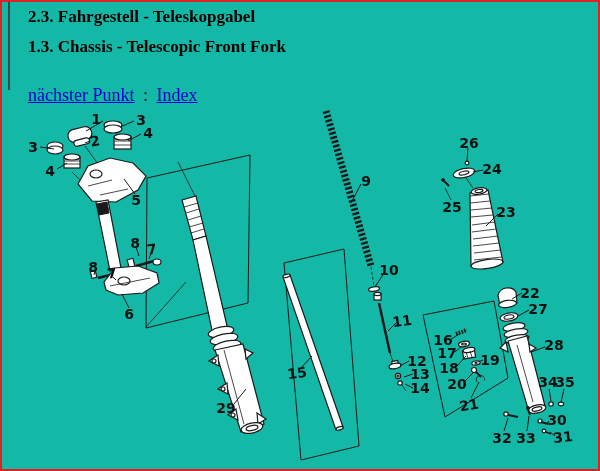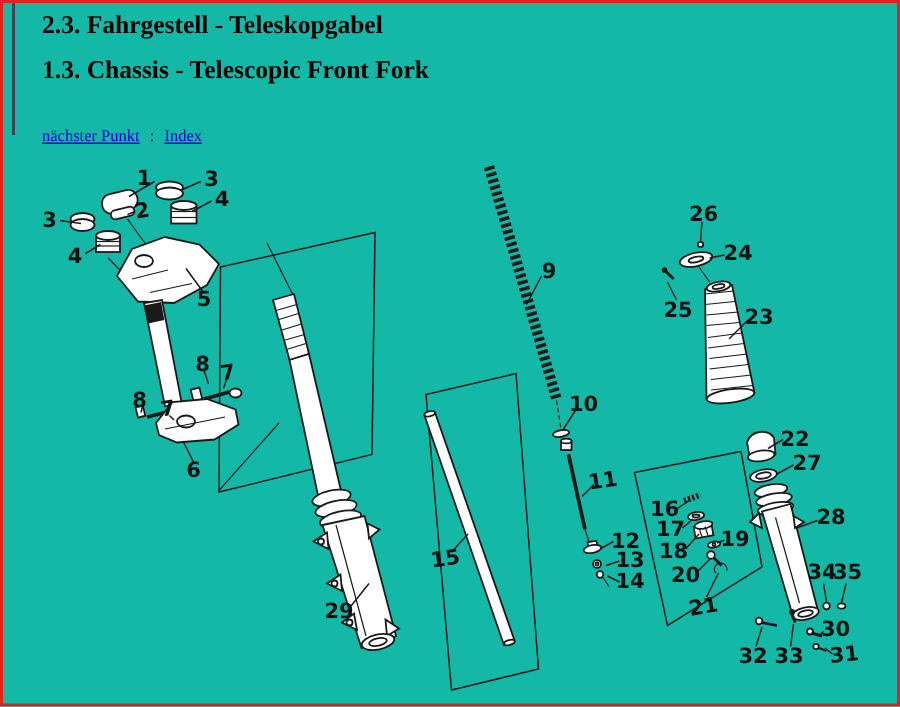--- a/index.html
+++ b/index.html
@@ -13,21 +13,21 @@
   .edge-artifact{
     position:absolute;left:8px;top:2px;width:2px;height:88px;background:#44444e;z-index:40;
   }
   .title{
     position:absolute;left:28px;margin:0;color:#000;
     font-family:"Liberation Serif",serif;font-weight:bold;font-size:17px;white-space:nowrap;
   }
   .title-de{top:7px;}
   .title-en{top:37px;}
   .navline{
-    position:absolute;left:28px;top:85px;font-size:11px;color:#000;white-space:nowrap;
+    position:absolute;left:28px;top:85px;font-size:18px;color:#000;white-space:nowrap;
   }
   .navline .link{
     color:#0000cc;text-decoration:underline;cursor:pointer;
   }
   .navline .sep{color:#222;margin:0 4px;}
   svg.diagram{position:absolute;left:0;top:0;z-index:10;}
   .part-num{
     font-family:"DejaVu Sans",sans-serif;font-weight:700;font-size:14px;fill:#111;
     text-anchor:middle;dominant-baseline:central;
   }

